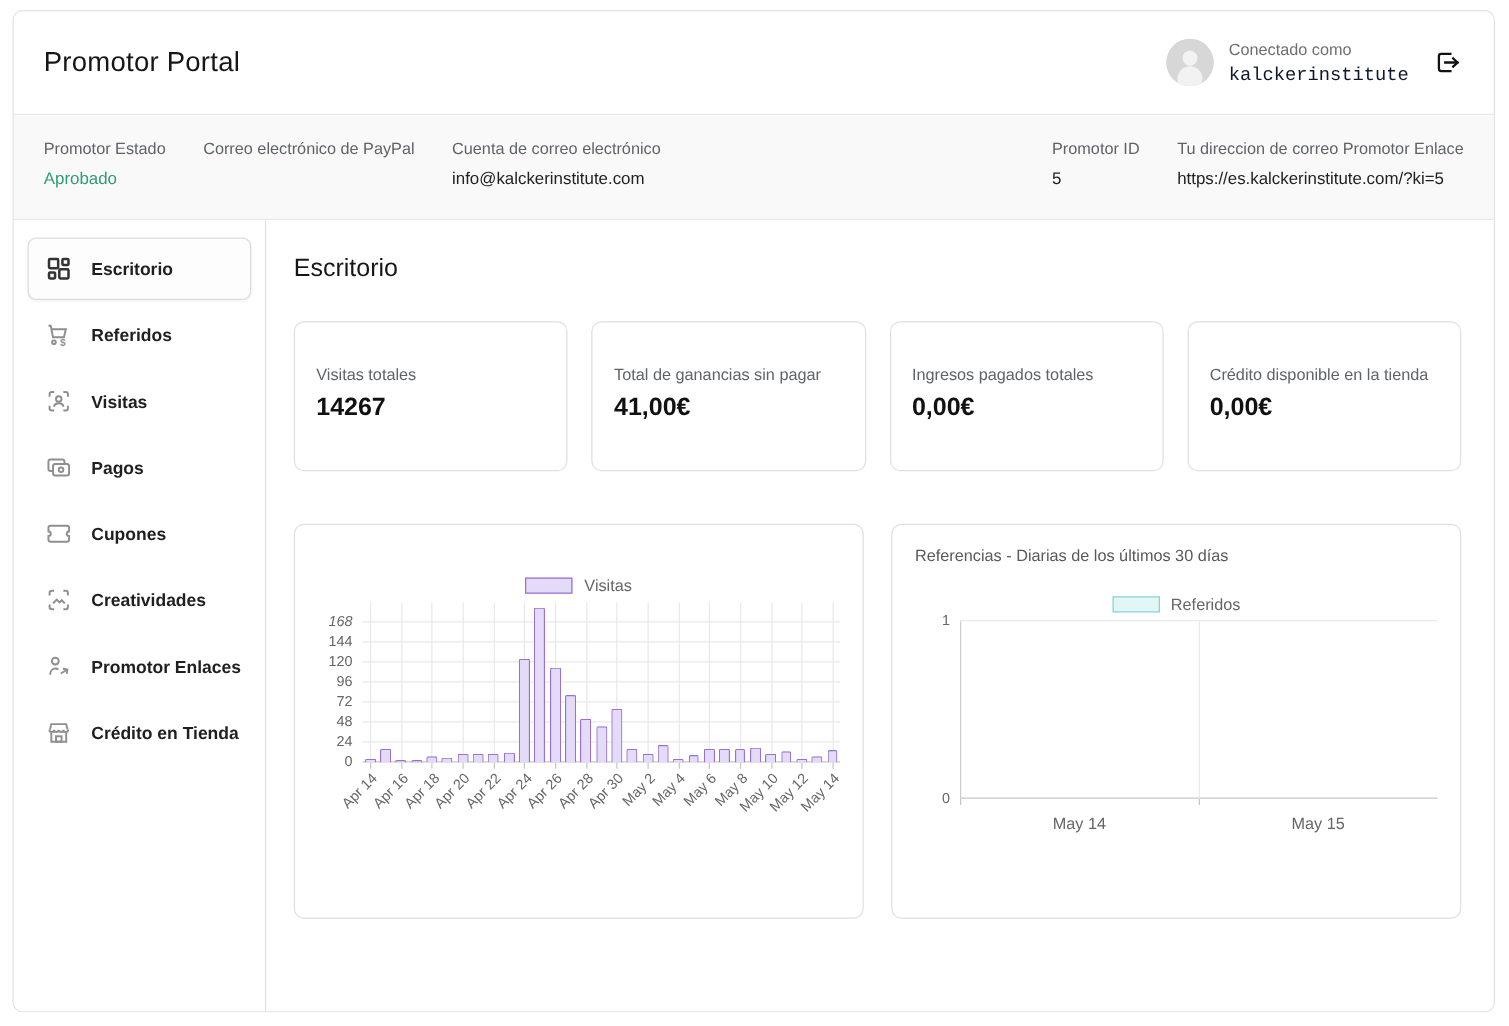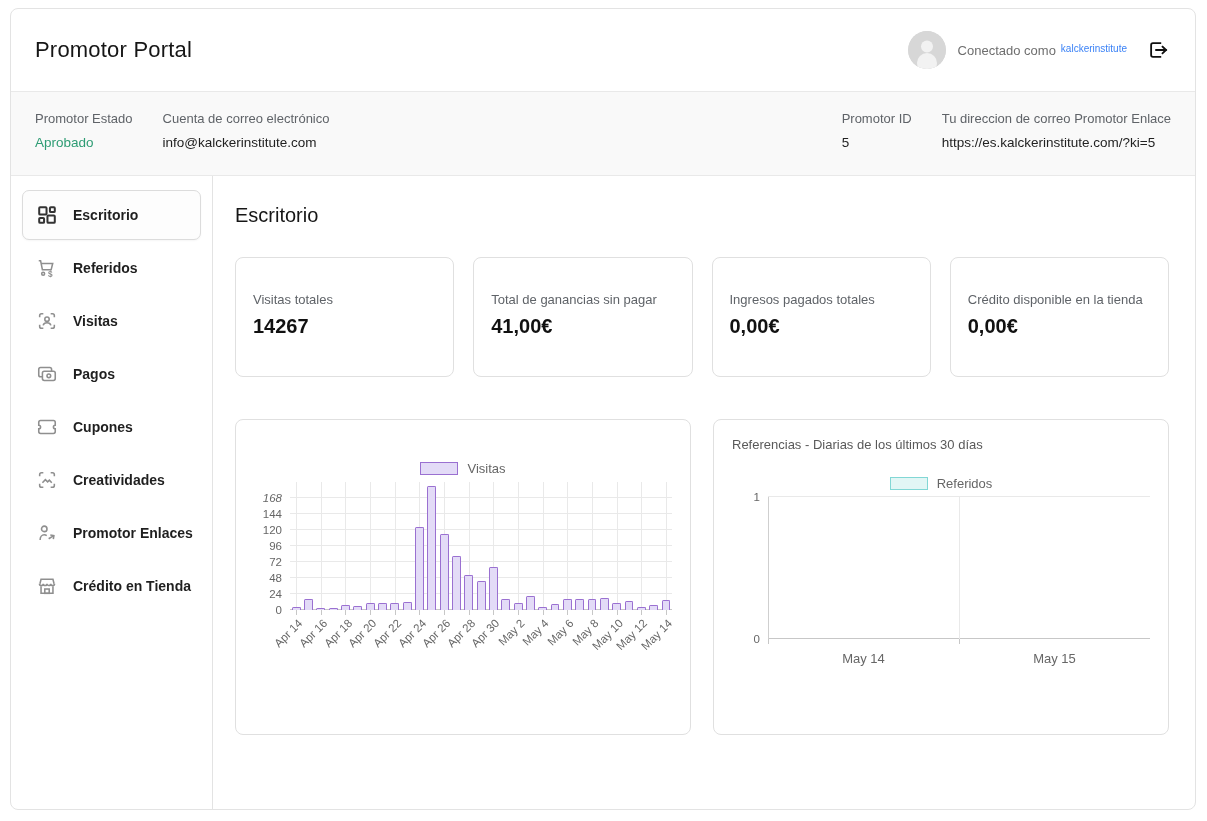--- a/index.html
+++ b/index.html
@@ -4,23 +4,23 @@
 <style>
   * { box-sizing: border-box; }
   html,body { margin:0; padding:0; background:#fff; font-family:"Liberation Sans", sans-serif; color:#1f1f1f; }
   .app-card { width:1186px; height:802px; margin:8px auto 0 10px; border:1px solid #e3e3e3; border-radius:8px; overflow:hidden; display:flex; flex-direction:column; background:#fff; }
 
   
   .hdr { display:flex; justify-content:space-between; align-items:center; padding:20px 24px; height:82px; flex:0 0 auto; }
   .hdr h1 { margin:0; font-size:22px; font-weight:500; color:#161616; letter-spacing:.2px; }
   .user-area { display:flex; align-items:center; gap:12px; }
   .avatar { width:38px; height:38px; border-radius:50%; background:#d7d7d7; overflow:hidden; flex:0 0 auto; }
-  .user-txt { display:flex; flex-direction:row; gap:5px; }
+  .user-txt { display:flex; flex-direction:column; gap:5px; }
   .user-txt .sub { font-size:13px; color:#6e6e6e; }
-  .user-txt .name { font-size:10px; color:#3b82f6; }
+  .user-txt .name { font-size:15px; color:#0f172a;font-family:Liberation Mono, monospace; }
   .logout-btn { background:none; border:none; padding:2px; margin-left:6px; cursor:pointer; line-height:0; }
 
   
   .status-bar { background:#f9f9f9; border-top:1px solid #e9e9e9; border-bottom:1px solid #e9e9e9; padding:19px 24px 24px; display:flex; gap:30px; flex:0 0 auto; }
   .status-field { display:flex; flex-direction:column; gap:9px; }
   .status-field .lbl { font-size:13px; color:#5f6368; }
   .status-field .val { font-size:13.5px; color:#222; min-height:16px; }
   .status-field .val.green { color:#2e9c74; }
   .status-field.push-right { margin-left:auto; }
 
@@ -97,20 +97,24 @@
           </svg>
         </span>
       </button>
     </div>
   </div>
 
   <div class="status-bar">
       <div class="status-field">
         <div class="lbl">Promotor Estado</div>
         <div class="val green">Aprobado</div>
+      </div>
+      <div class="status-field">
+        <div class="lbl">Correo electrónico de PayPal</div>
+        <div class="val"></div>
       </div>
       <div class="status-field">
         <div class="lbl">Cuenta de correo electrónico</div>
         <div class="val">info@kalckerinstitute.com</div>
       </div>
       <div class="status-field push-right">
         <div class="lbl">Promotor ID</div>
         <div class="val">5</div>
       </div>
       <div class="status-field">

